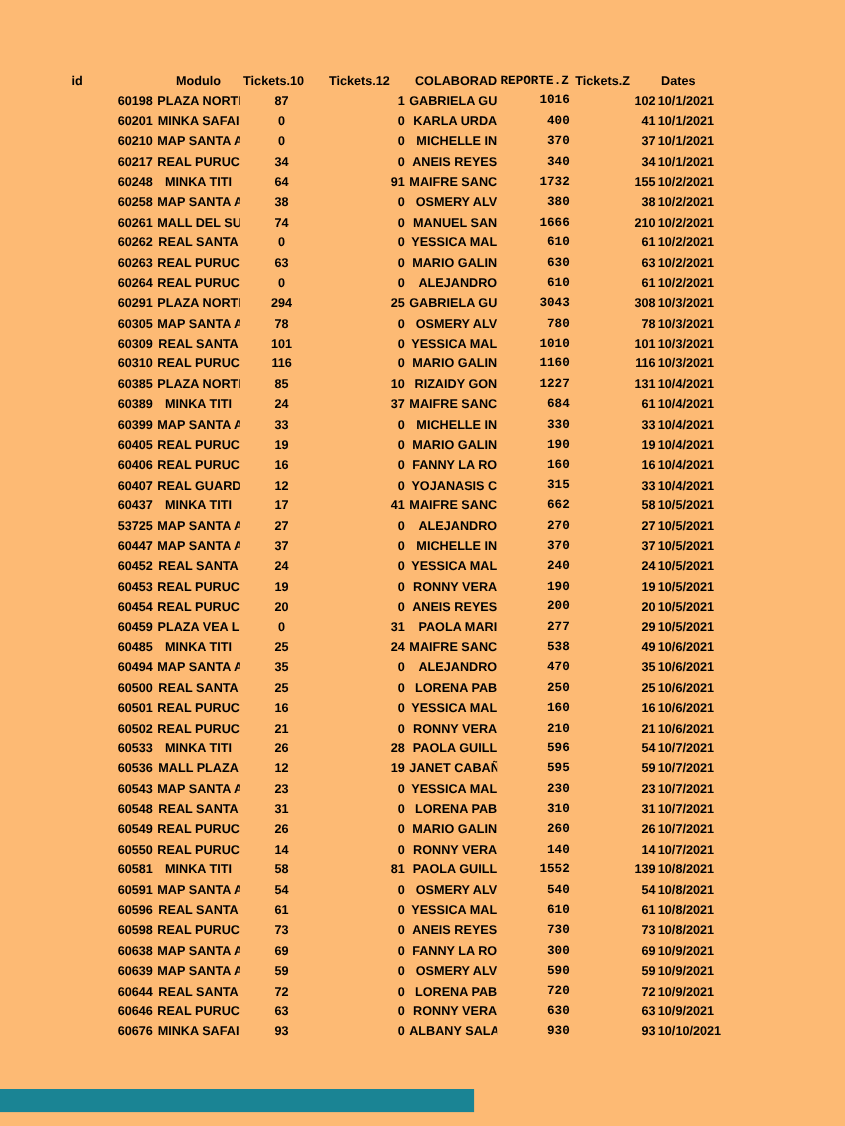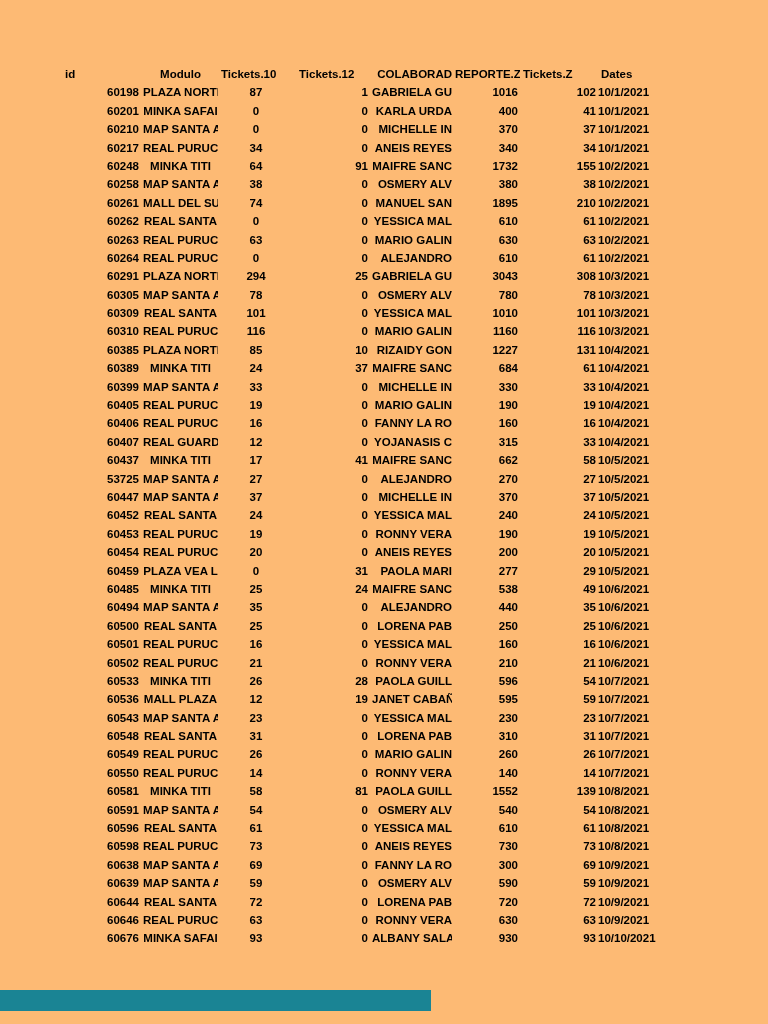--- a/index.html
+++ b/index.html
@@ -33,21 +33,21 @@
     color: #000000;
     line-height: 18.4px;
     white-space: nowrap;
     overflow: hidden;
   }
   .c-id     { width: 82px; text-align: right; padding-right: 3px; }
   .c-modulo { width: 76px; text-align: center;  padding-left: 1px; }
   .c-t10    { width: 78px; text-align: center; padding-right: 2px; }
   .c-t12    { width: 74px; text-align: right; padding-right: 2px; }
   .c-colab  { width: 82px; text-align: right;  padding-left: 2px; }
-  .c-repz   { width: 68px; text-align: right; padding-right: 2px; }
+  .c-repz   { width: 68px; text-align: right; padding-right: 2px; font-family: Liberation Mono, monospace; }
   .c-tz     { width: 78px; text-align: right; padding-right: 2px; }
   .c-dates  { width: 80px; padding-right: 3px; }
 
   .header .c-id    { text-align: left; padding-left: 5px; }
   .header .c-t10,
   .header .c-t12,
   .header .c-repz,
   .header .c-tz,
   .header .c-dates { text-align: left; padding-left: 3px; }
 
@@ -138,21 +138,21 @@
           <div class="cell c-repz">380</div>
           <div class="cell c-tz">38</div>
           <div class="cell c-dates">10/2/2021</div>
         </div>
         <div class="row">
           <div class="cell c-id">60261</div>
           <div class="cell c-modulo">MALL DEL SU</div>
           <div class="cell c-t10">74</div>
           <div class="cell c-t12">0</div>
           <div class="cell c-colab">MANUEL SAN</div>
-          <div class="cell c-repz">1895</div>
+          <div class="cell c-repz">1666</div>
           <div class="cell c-tz">210</div>
           <div class="cell c-dates">10/2/2021</div>
         </div>
         <div class="row">
           <div class="cell c-id">60262</div>
           <div class="cell c-modulo">REAL SANTA</div>
           <div class="cell c-t10">0</div>
           <div class="cell c-t12">0</div>
           <div class="cell c-colab">YESSICA MAL</div>
           <div class="cell c-repz">610</div>
@@ -358,21 +358,21 @@
           <div class="cell c-repz">538</div>
           <div class="cell c-tz">49</div>
           <div class="cell c-dates">10/6/2021</div>
         </div>
         <div class="row">
           <div class="cell c-id">60494</div>
           <div class="cell c-modulo">MAP SANTA A</div>
           <div class="cell c-t10">35</div>
           <div class="cell c-t12">0</div>
           <div class="cell c-colab">ALEJANDRO</div>
-          <div class="cell c-repz">440</div>
+          <div class="cell c-repz">470</div>
           <div class="cell c-tz">35</div>
           <div class="cell c-dates">10/6/2021</div>
         </div>
         <div class="row">
           <div class="cell c-id">60500</div>
           <div class="cell c-modulo">REAL SANTA</div>
           <div class="cell c-t10">25</div>
           <div class="cell c-t12">0</div>
           <div class="cell c-colab">LORENA PAB</div>
           <div class="cell c-repz">250</div>

